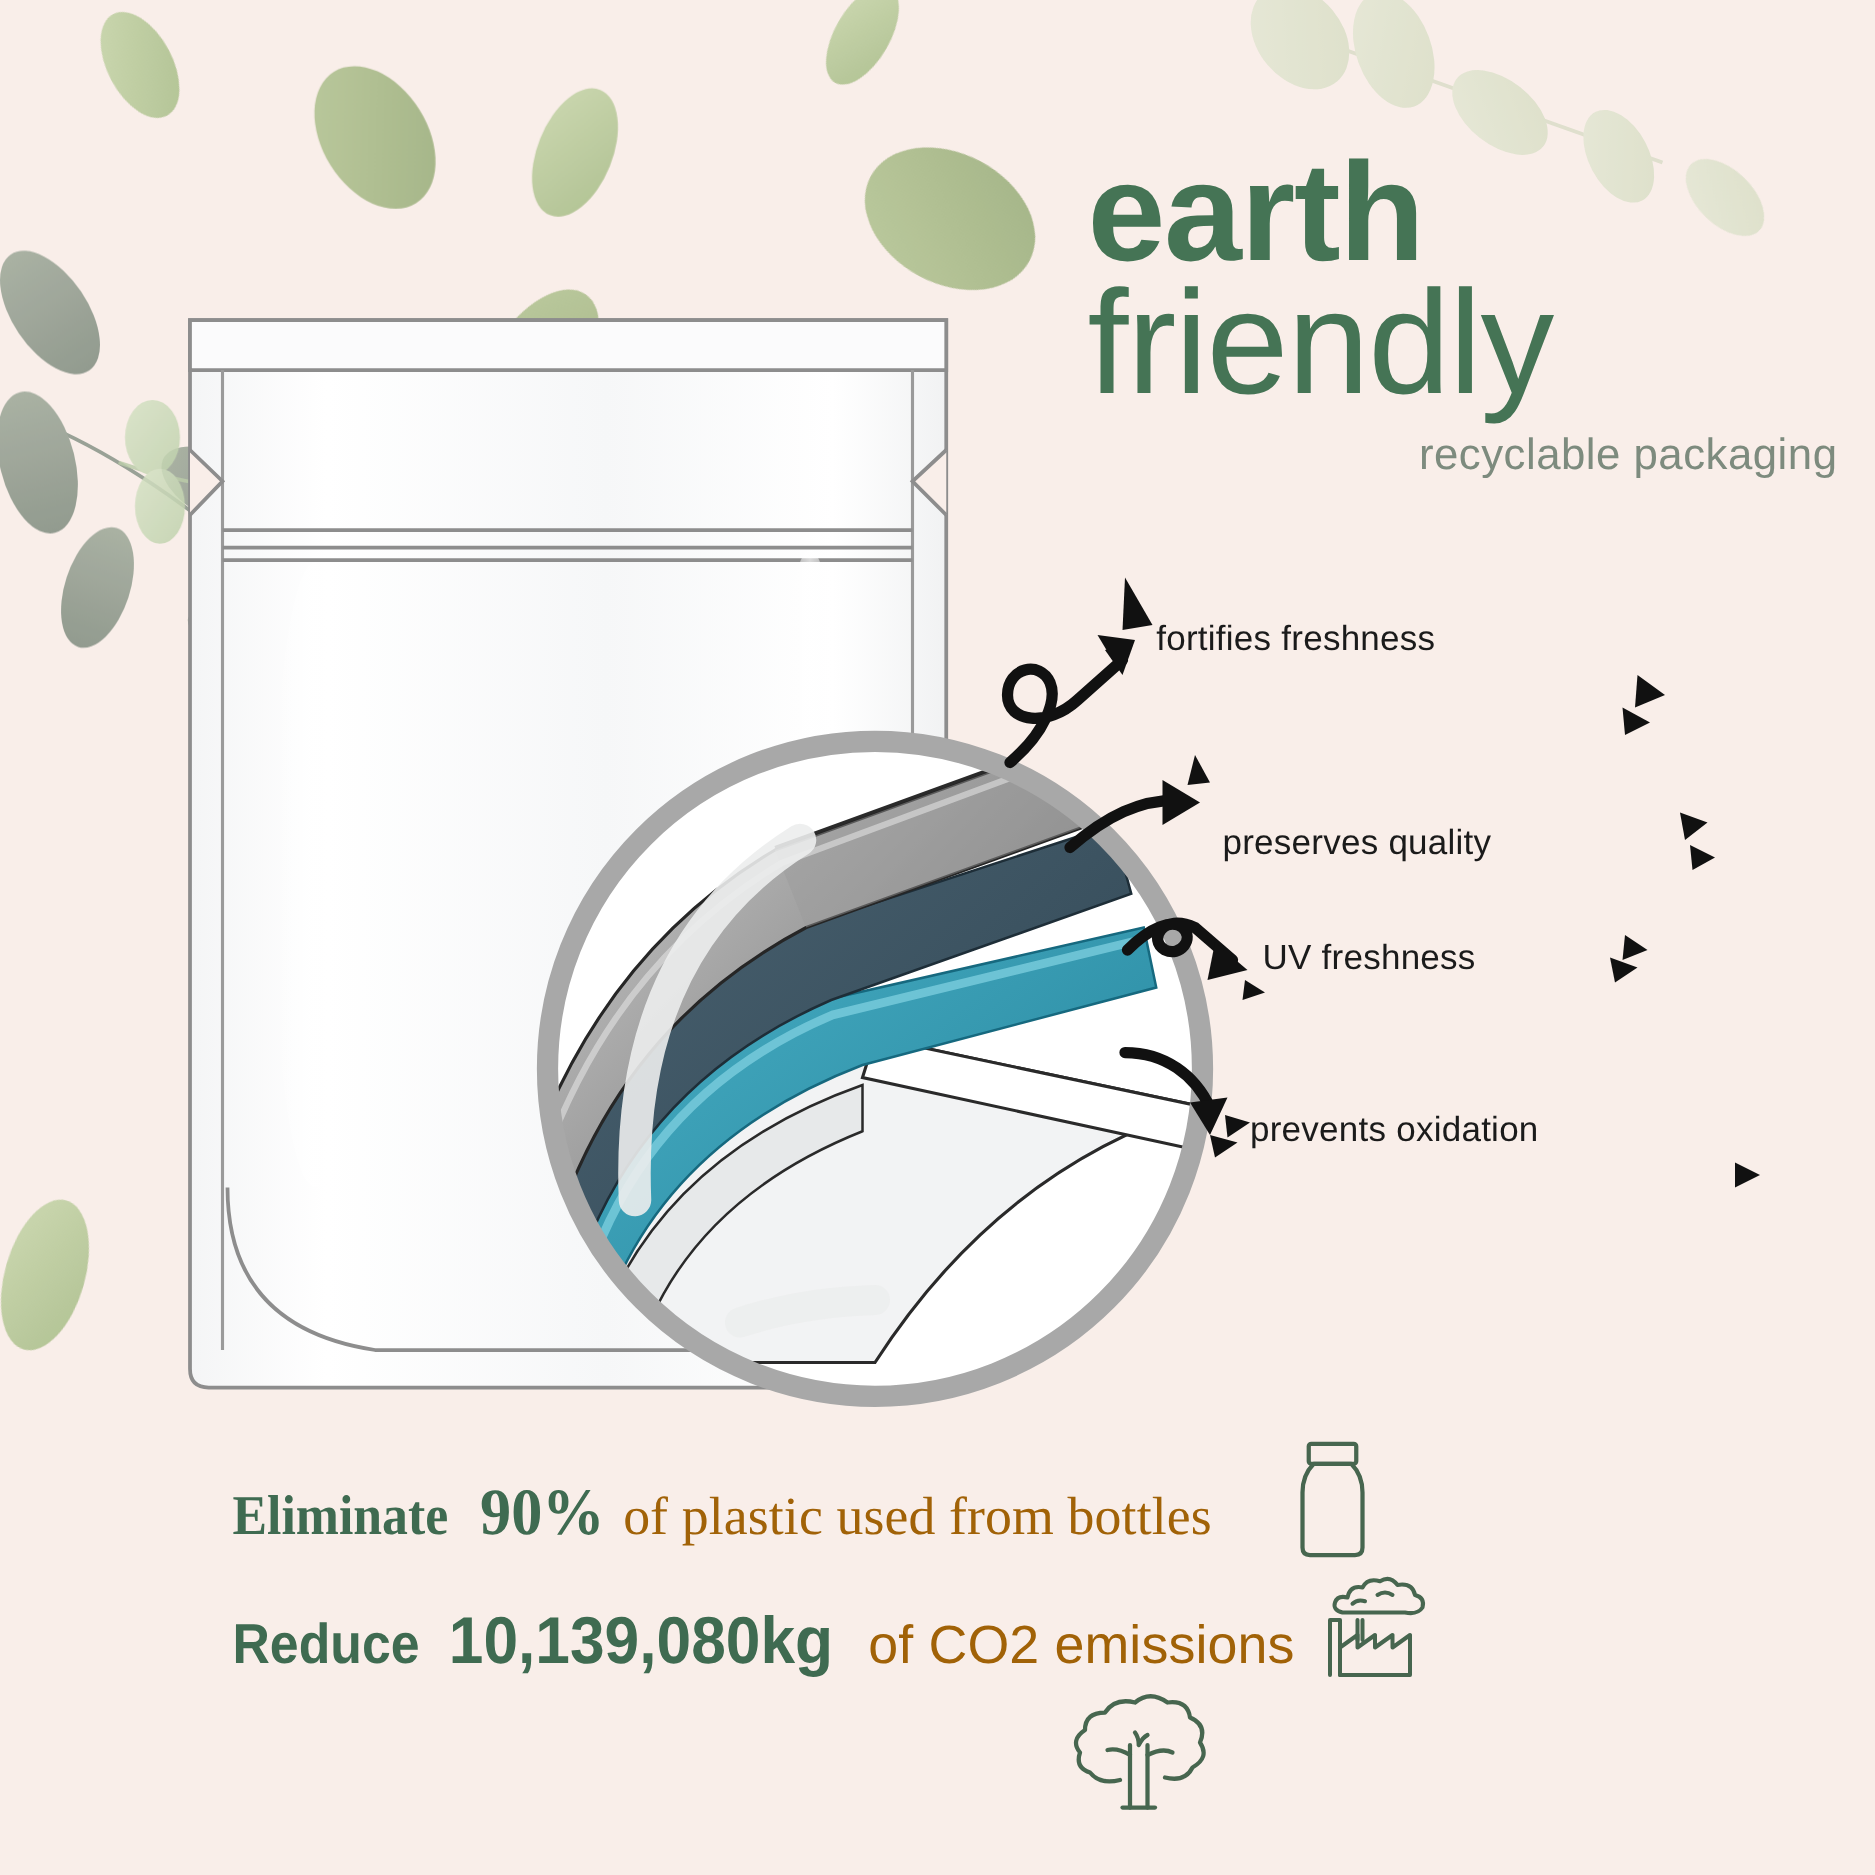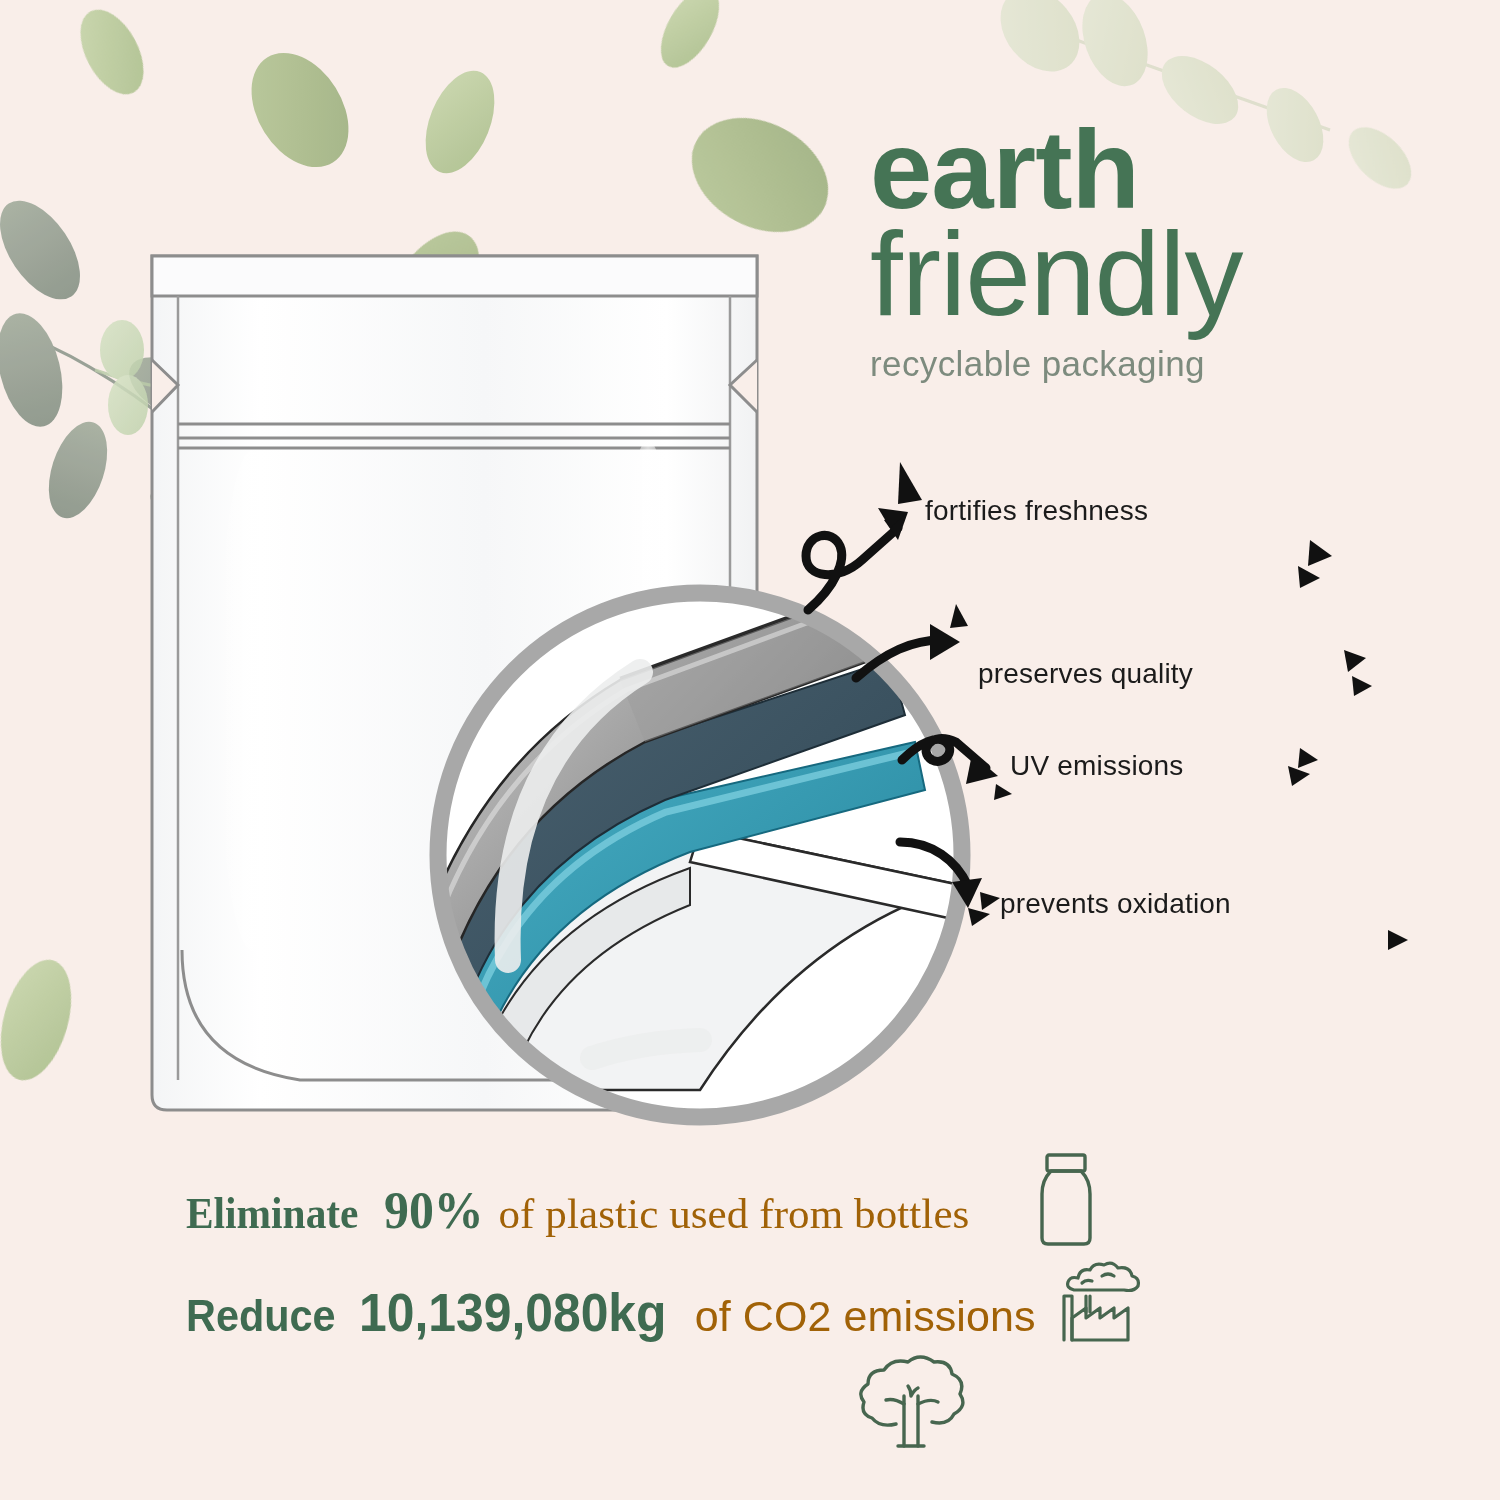--- a/index.html
+++ b/index.html
@@ -18,21 +18,21 @@
   .h-earth{
     font-size:112px;font-weight:bold;line-height:0.93;
     color:#457455;letter-spacing:-1px;
   }
   .h-friendly{
     font-size:118px;font-weight:300;line-height:0.95;
     color:#457455;letter-spacing:-1px;margin-top:-4px;
   }
   .h-sub{
     font-size:35px;font-weight:300;color:#7d8b7e;
-    letter-spacing:0.4px;margin-top:14px;
+    letter-spacing:0.4px;margin-top:14px;text-align:right;
   }
 
   
   .feat{
     position:absolute;font-size:28px;font-weight:400;color:#1b1b1b;
     white-space:nowrap;letter-spacing:0.2px;
   }
   .f1{left:925px;top:495px;}
   .f2{left:978px;top:618px;margin-top:40px;}
   .f3{left:1010px;top:750px;}
@@ -267,21 +267,21 @@
   </svg>
 
   <div class="headline">
     <div class="h-earth">earth</div>
     <div class="h-friendly">friendly</div>
     <div class="h-sub">recyclable packaging</div>
   </div>
 
   <div class="feat f1">fortifies freshness</div>
   <div class="feat f2">preserves quality</div>
-  <div class="feat f3">UV emissions</div>
+  <div class="feat f3">UV freshness</div>
   <div class="feat f4">prevents oxidation</div>
 
   <div class="stats">
 
     <div class="stat-row row1">
       <span class="s-verb">Eliminate</span>
       <span class="s-num">90%</span>
       <span class="s-tail">of plastic used from bottles</span>
     </div>
 

